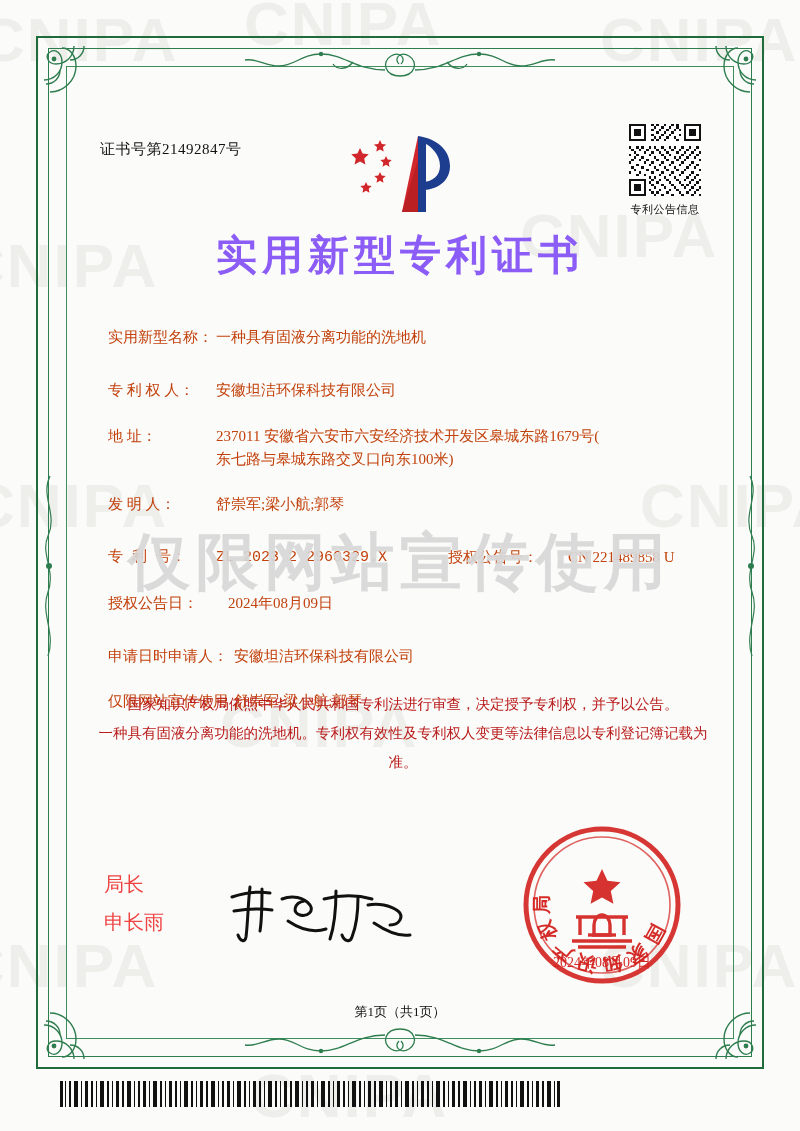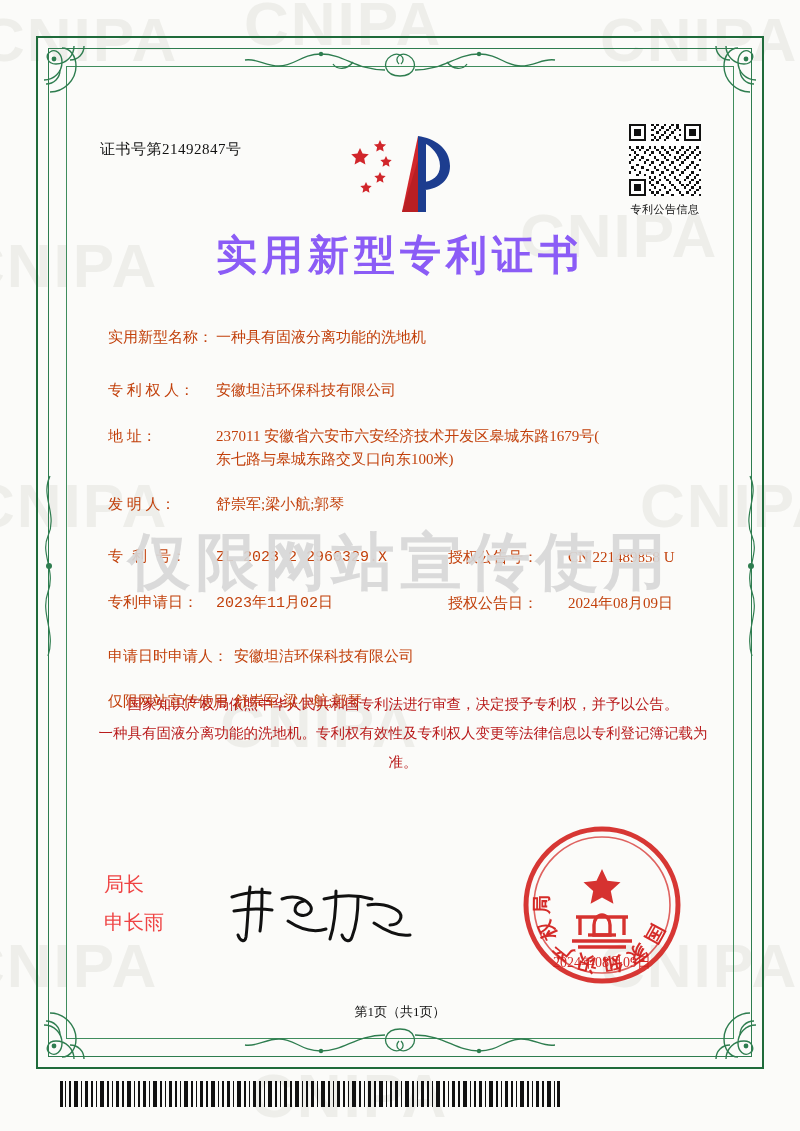--- a/index.html
+++ b/index.html
@@ -639,24 +639,20 @@
           <div class="flabel">专  利  号：</div>
           <div class="fvalue">ZL 2023 2 2960329.X</div>
         </div>
         <div class="col right">
           <div class="flabel">授权公告号：</div>
           <div class="fvalue">CN 221489858 U</div>
         </div>
       </div>
 
       <div class="frow2">
-        <div class="col left">
-          <div class="flabel">专利申请日：</div>
-          <div class="fvalue">2023年11月02日</div>
-        </div>
         <div class="col right">
           <div class="flabel">授权公告日：</div>
           <div class="fvalue">2024年08月09日</div>
         </div>
       </div>
 
       <div class="gap-lg"></div>
 
       <div class="frow">
         <div class="flabel" style="width:126px;flex:0 0 126px;">申请日时申请人：</div>

